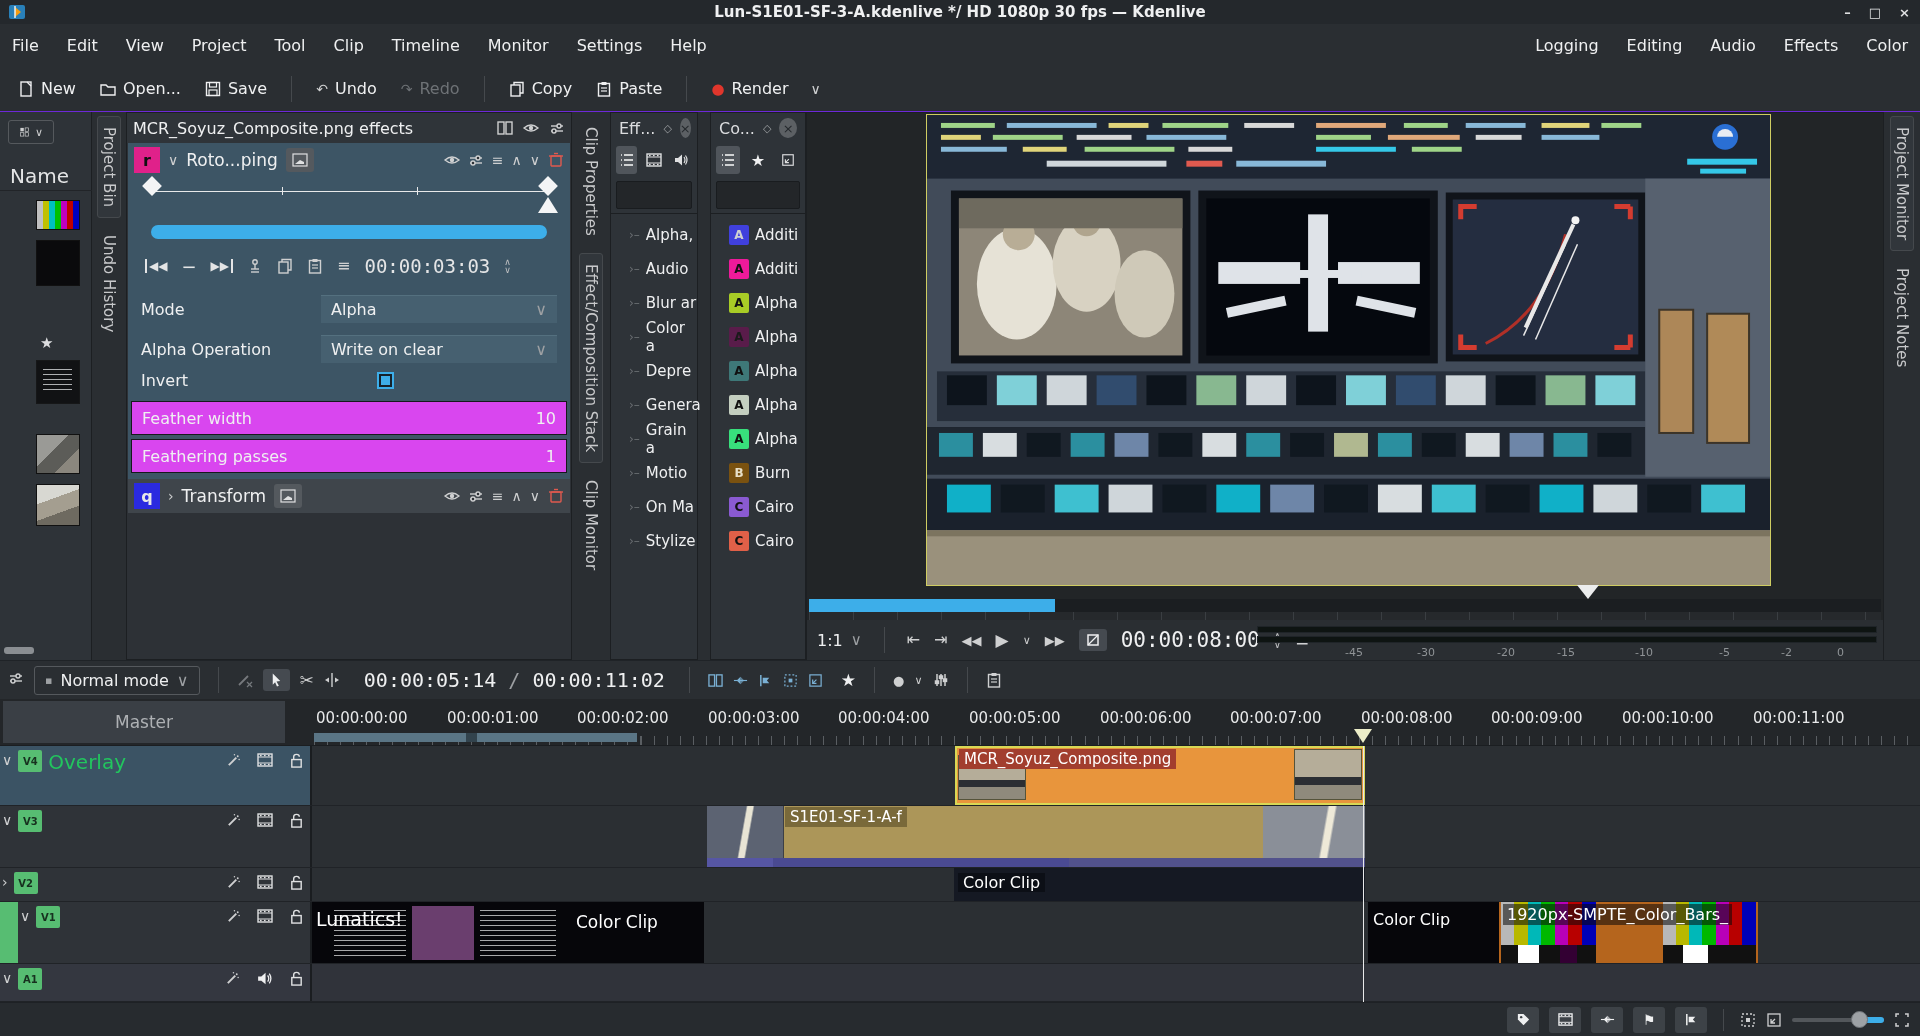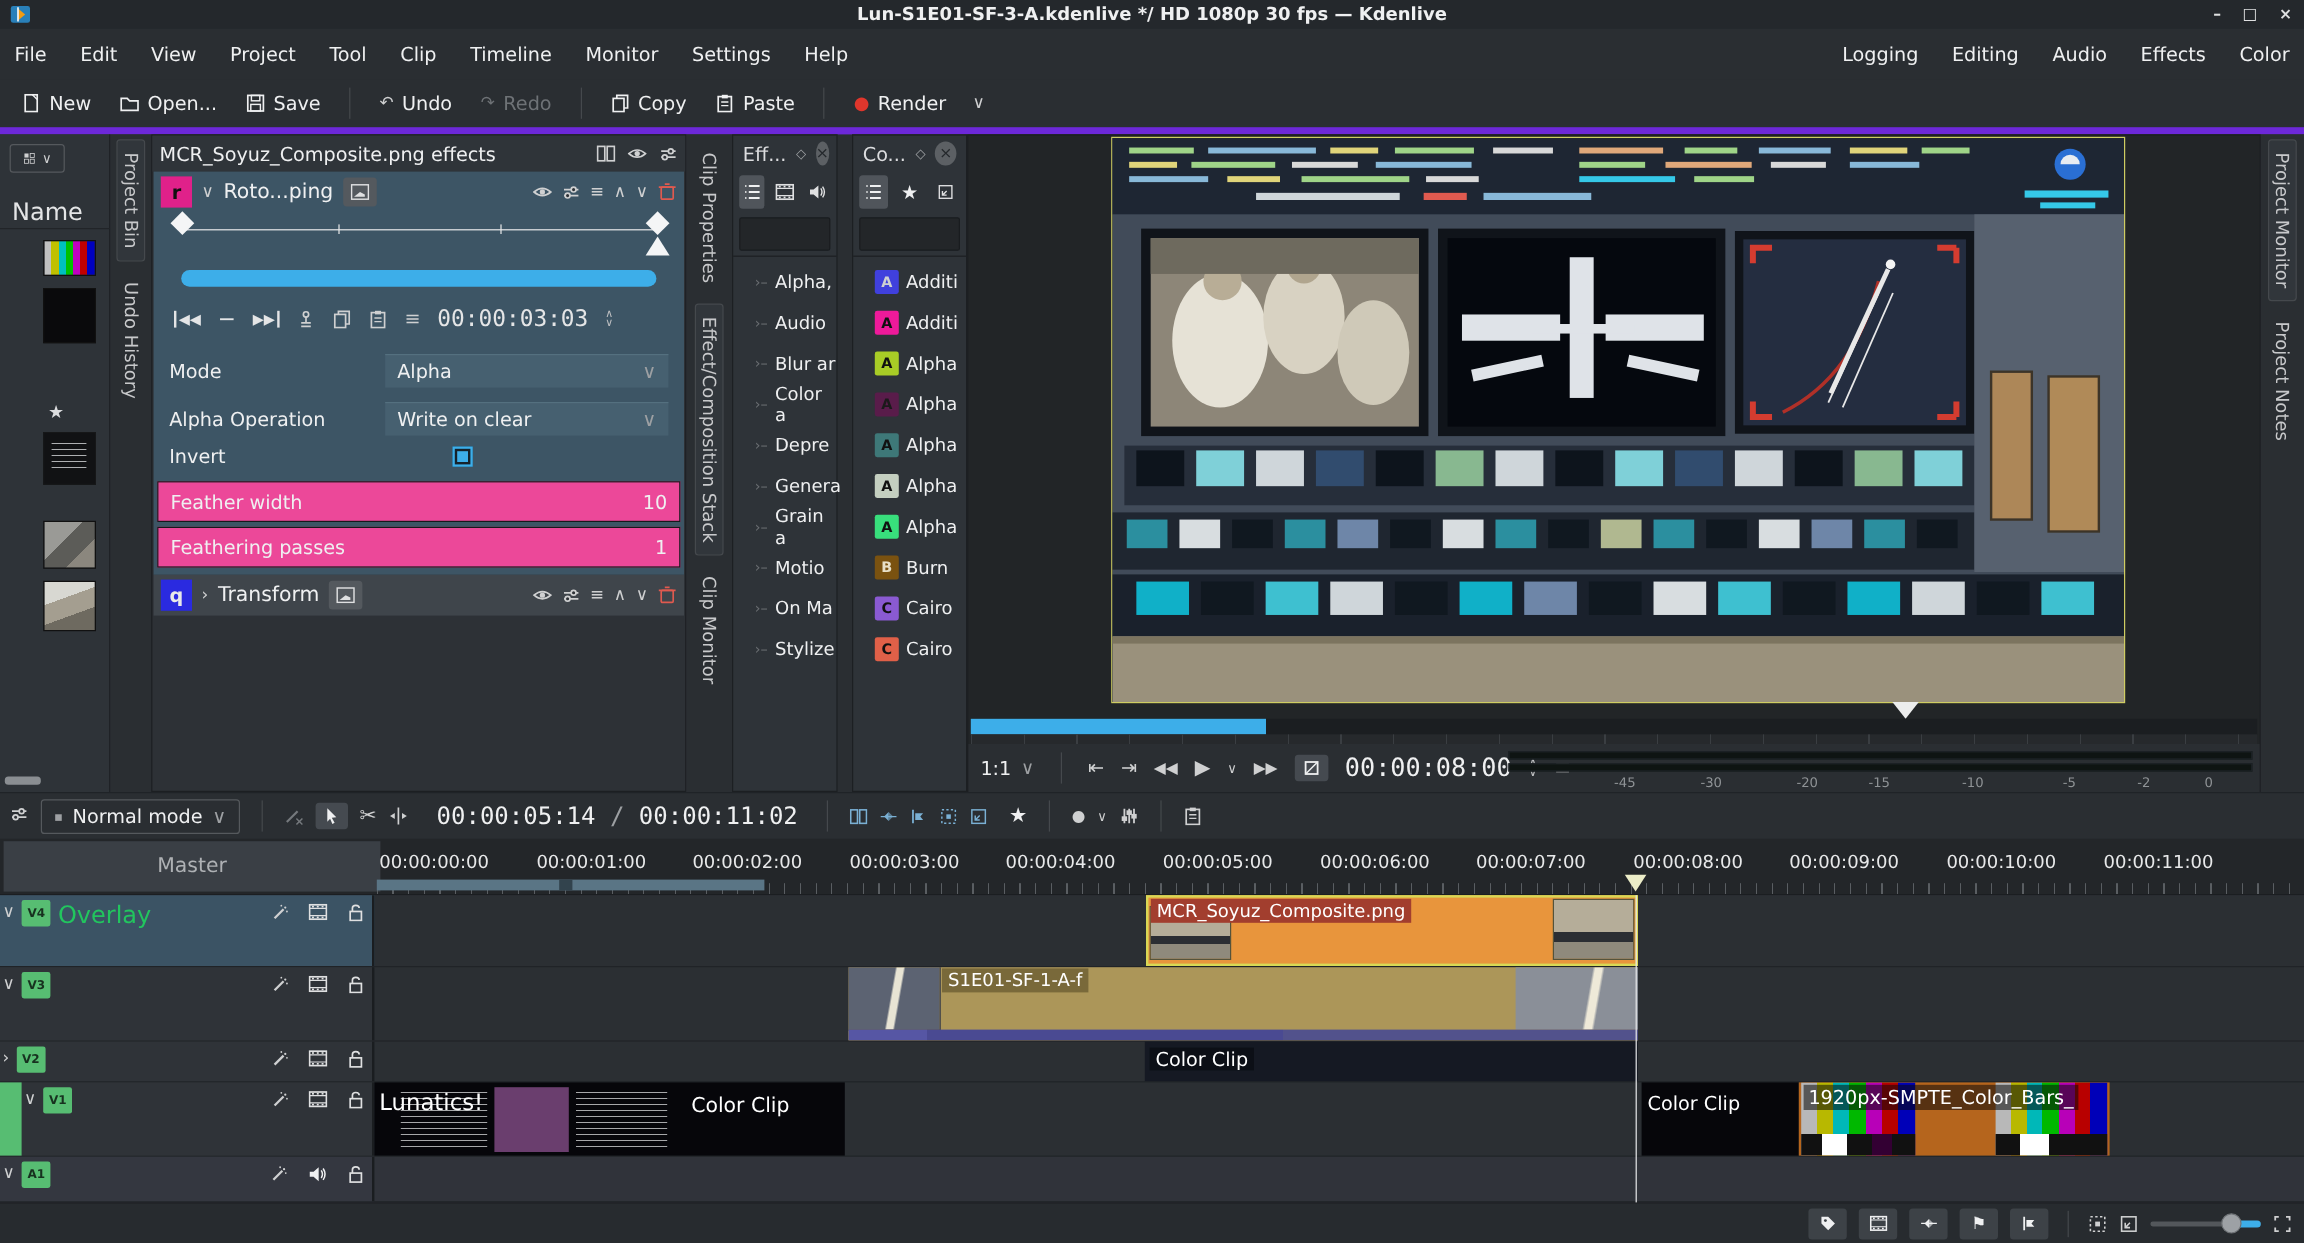--- a/index.html
+++ b/index.html
@@ -14,21 +14,21 @@
   .icon-g { color:#cfd0d1; font-size:14px; line-height:1; }
   svg.ic { display:block; }
 
   
   #titlebar { left:0; top:0; width:1920px; height:24px; background:#24282c; display:flex; align-items:center; justify-content:center; font-weight:bold; font-size:15px; }
   #titlebar .win-btns { position:absolute; right:10px; top:0; height:24px; display:flex; gap:18px; align-items:center; color:#dfe0e1; font-size:13px; }
   #app-icon { position:absolute; left:8px; top:3px; }
   #menubar { left:0; top:24px; width:1920px; height:42px; display:flex; align-items:center; padding:0 12px; gap:28px; background:#2a2e32; font-size:16px; }
   #menubar .spacer { flex:1; }
   #menubar .mitem { cursor:default; }
-  #toolbar { left:0; top:66px; width:1920px; height:46px; display:flex; align-items:center; padding:0 10px; gap:8px; background:#2a2e32; border-bottom:6px solid #6d28d9; font-size:16px; }
+  #toolbar { left:0; top:66px; width:1920px; height:46px; display:flex; align-items:center; padding:0 10px; gap:8px; background:#2a2e32; border-bottom:1px solid #6d28d9; font-size:16px; }
   .tbtn { display:flex; align-items:center; gap:7px; padding:4px 8px; border-radius:3px; }
   .tbtn.disabled { color:#6e7276; }
   .vsep { width:1px; height:26px; background:#45494d; margin:0 8px; }
   .ptitle { height:30px; display:flex; align-items:center; gap:8px; padding:0 8px; font-size:16px; color:#dcdddf; }
   .close-dot { width:20px; height:20px; border-radius:50%; background:#5c6064; color:#24282c; font-size:13px; display:flex; align-items:center; justify-content:center; }
   .tabstrip { background:#2a2e32; display:flex; flex-direction:column; align-items:center; padding-top:4px; gap:6px; }
   .vtab { writing-mode:vertical-rl; padding:10px 2px; font-size:15px; color:#c8c9cb; border:1px solid transparent; border-radius:3px; }
   .vtab.sel { background:#31363b; border-color:#45494d; }
 
   
@@ -47,21 +47,21 @@
   .ramp-btn { width:28px; height:24px; background:#54595e; border-radius:3px; display:flex; align-items:center; justify-content:center; }
   .param-bg { position:absolute; left:1px; right:1px; top:30px; height:336px; background:#3d5565; }
   .kf-line { position:absolute; left:24px; right:22px; top:78px; height:1px; background:#e8e9ea; }
   .kf-tick { position:absolute; top:74px; width:1px; height:8px; background:#e8e9ea; }
   .kf-diamond { position:absolute; top:66px; width:14px; height:14px; background:#f4f5f6; transform:rotate(45deg); }
   .kf-play { position:absolute; top:84px; width:0; height:0; border-left:10px solid transparent; border-right:10px solid transparent; border-bottom:16px solid #f4f5f6; }
   .kf-zone { position:absolute; left:24px; right:24px; top:112px; height:14px; border-radius:7px; background:#3daee9; }
   .transport { position:absolute; left:18px; top:136px; height:34px; display:flex; align-items:center; gap:14px; font-size:14px; color:#e4e5e6; }
   .prow { position:absolute; left:0; width:100%; display:flex; align-items:center; padding:0 14px; font-size:16px; }
   .dd { display:flex; align-items:center; justify-content:space-between; background:#466070; border-top:1px solid #54707f; padding:4px 10px; width:236px; font-size:16px; }
-  .slide-row { position:absolute; left:4px; right:4px; height:32px; background:#ec4899; border:1px solid #17191c; display:flex; align-items:center; justify-content:space-between; padding:16px 10px; font-size:16px; }
+  .slide-row { position:absolute; left:4px; right:4px; height:32px; background:#d946ef; border:1px solid #17191c; display:flex; align-items:center; justify-content:space-between; padding:16px 10px; font-size:16px; }
   .chk { width:17px; height:17px; border:2px solid #3daee9; background:#16222b; display:flex; align-items:center; justify-content:center; }
   .chk > div { width:9px; height:9px; background:#3daee9; }
   .trash { color:#e05a4f; }
 
   
   .lpanel { background:#2e3338; border:1px solid #1c1f22; }
   .ltools { display:flex; gap:6px; padding:3px 5px; }
   .ltool { width:30px; height:28px; border-radius:3px; display:flex; align-items:center; justify-content:center; }
   .ltool.sel { background:#50555b; }
   .lsearch { margin:4px 5px; height:28px; background:#232629; border:1px solid #191c1f; border-radius:2px; }
@@ -81,21 +81,21 @@
   .meter { position:absolute; left:450px; right:6px; top:6px; }
   .meter .bar { height:7px; background:#0e1412; margin-bottom:3px; border:1px solid #1f2428; }
   .meter .scale { display:flex; color:#8f9396; font-size:11px; position:relative; height:13px; }
   .meter .scale span { position:absolute; }
 
   
   #tl-toolbar { left:0; top:660px; width:1920px; height:39px; background:#2a2e32; border-top:1px solid #1f2327; display:flex; align-items:center; padding:0 8px; gap:10px; }
   .combo { display:flex; align-items:center; gap:8px; border:1px solid #55595d; border-radius:3px; padding:4px 10px; font-size:16px; }
   .selbtn { background:#454a50; border-radius:3px; padding:3px 6px; }
   #ruler { left:0; top:699px; width:1920px; height:47px; background:#232629; border-bottom:1px solid #1b1e21; }
-  #master { position:absolute; left:3px; top:2px; width:314px; height:42px; background:#3a3f45; color:#aeb1b4; display:flex; align-items:center; justify-content:center; font-size:17px; }
+  #master { position:absolute; left:3px; top:2px; width:282px; height:42px; background:#3a3f45; color:#aeb1b4; display:flex; align-items:center; justify-content:center; font-size:17px; }
   .rlabel { position:absolute; top:10px; font-size:15px; color:#e8e9ea; }
   #ruler .ticks { position:absolute; left:314px; right:0; bottom:0; height:9px;
       background-image:repeating-linear-gradient(90deg,#5a5e62 0 1px,transparent 1px 13.06px); }
   #rzone { position:absolute; left:314px; top:34px; width:323px; height:9px; background:#5a7585; }
   #rzone .handle { position:absolute; left:152px; top:0; width:11px; height:9px; background:#32434d; }
   #ruler-playhead { position:absolute; top:30px; width:0; height:0; border-left:9px solid transparent; border-right:9px solid transparent; border-top:14px solid #ecedc8; }
 
   #tracks { left:0; top:746px; width:1920px; height:256px; background:#2b2f33; }
   .trow { position:absolute; left:0; width:1920px; border-bottom:1px solid #202327; }
   .thead { position:absolute; left:0; top:0; bottom:0; width:312px; background:#2f3338; display:flex; align-items:flex-start; padding:4px 6px 0 2px; gap:6px; border-right:2px solid #1a1d20; }

